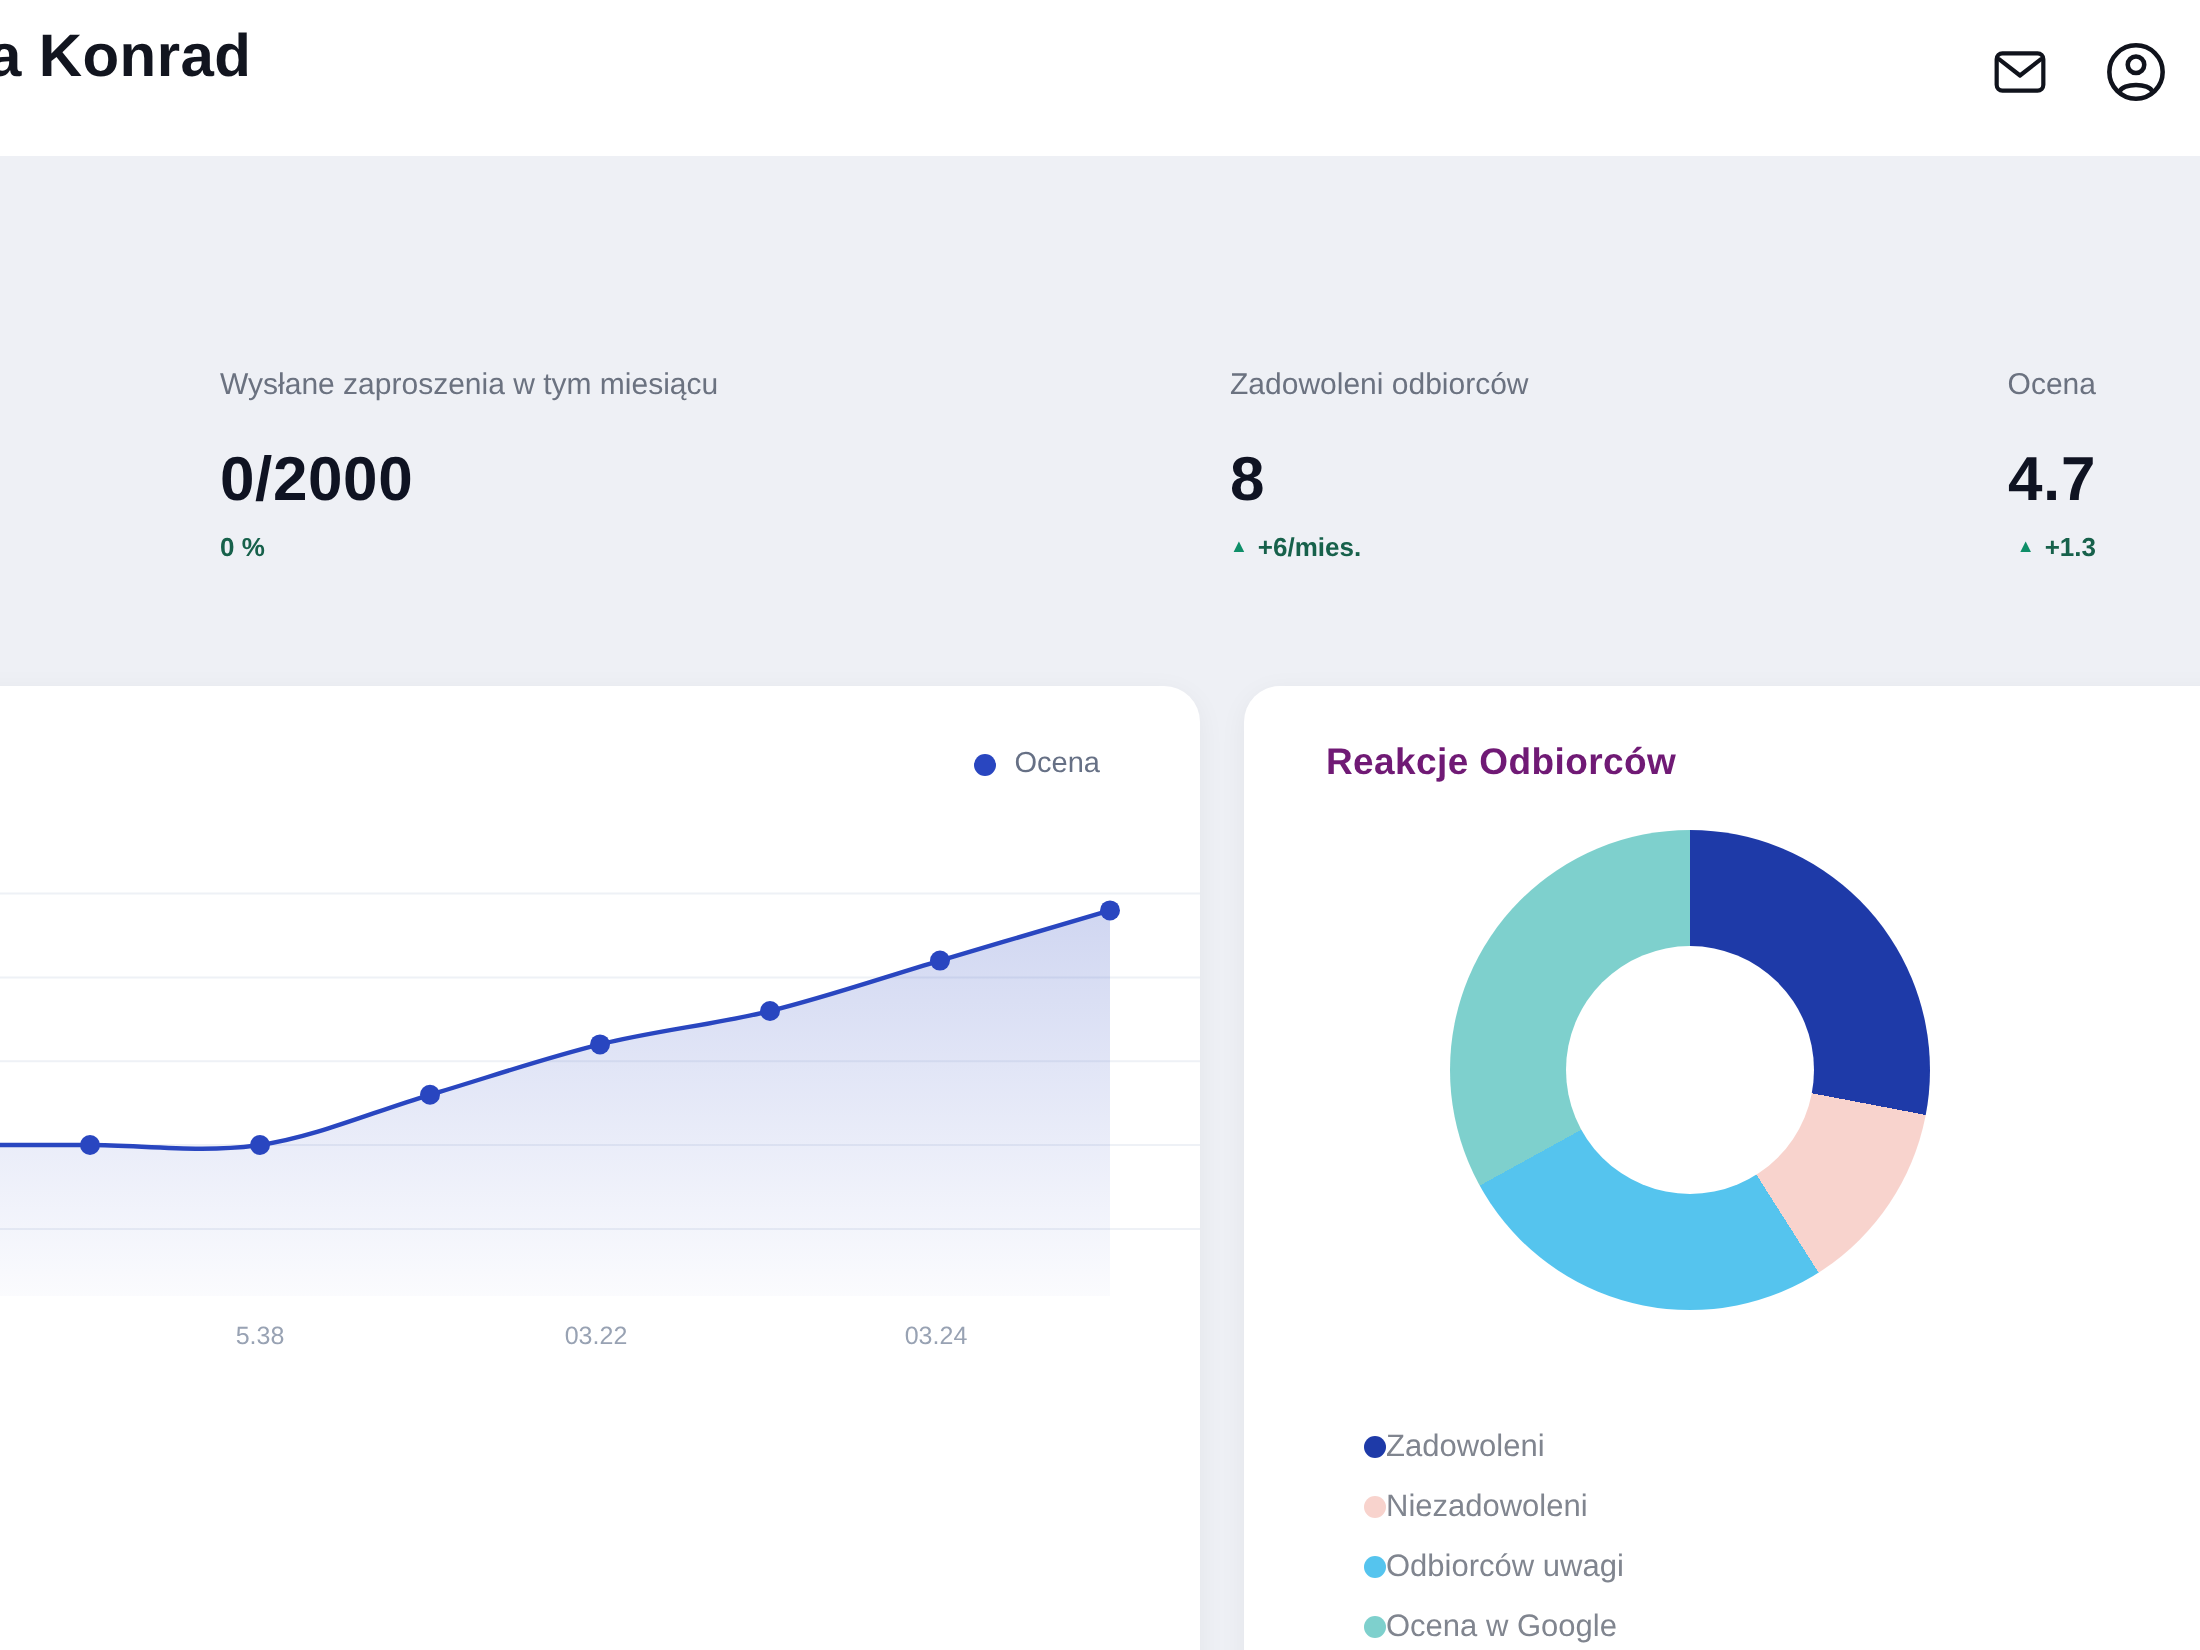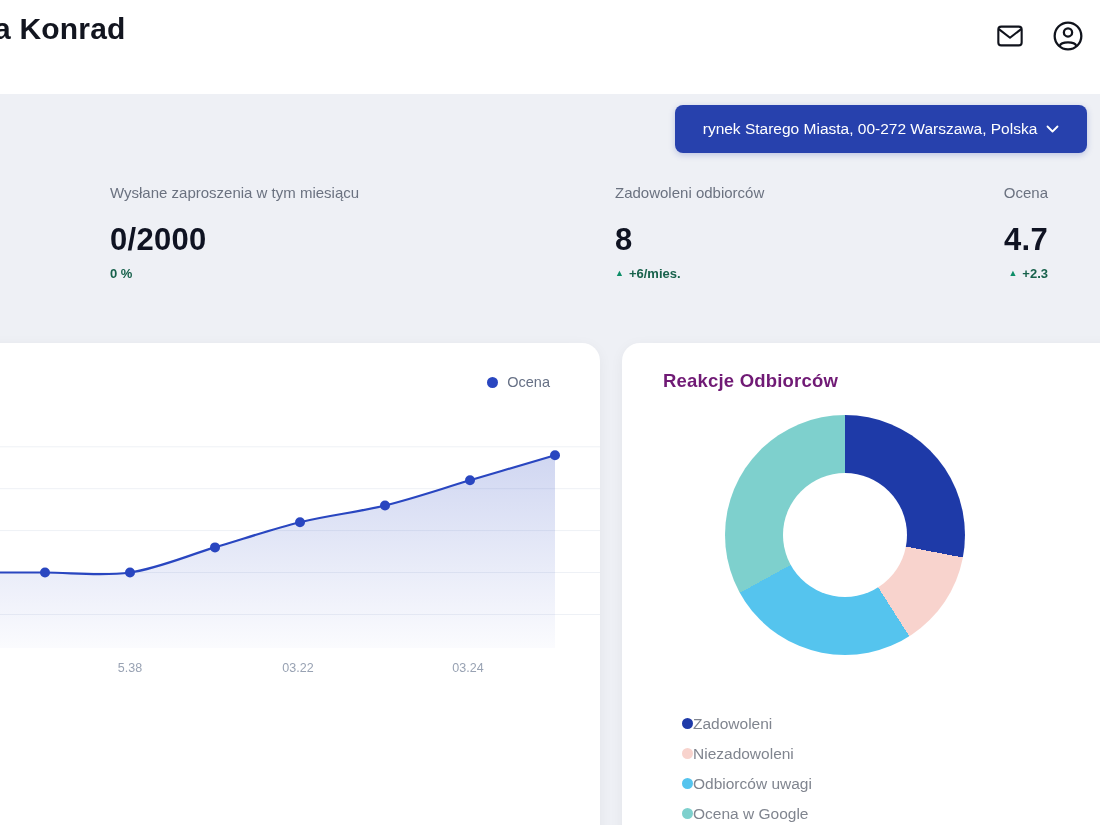--- a/index.html
+++ b/index.html
@@ -1,21 +1,21 @@
 <!DOCTYPE html>
 <html><head>
 <meta charset="utf-8">
 <style>
   html,body{margin:0;padding:0;}
   body{width:1100px;height:825px;overflow:hidden;background:#eef0f5;
        font-family:"Liberation Sans",sans-serif;-webkit-font-smoothing:antialiased;}
   .viewport{position:relative;width:1100px;height:825px;overflow:hidden;}
 
   
-  .topbar{position:absolute;left:0;top:0;right:0;height:94px;background:#ffffff;}
+  .topbar{position:absolute;left:0;top:0;right:0;height:78px;background:#ffffff;}
   .greeting{position:absolute;left:-6px;top:12px;font-size:30px;font-weight:700;
             color:#12151f;letter-spacing:.2px;}
   .header-icons{position:absolute;top:18px;right:14px;display:flex;gap:24px;align-items:center;}
   .icon-btn{background:none;border:none;padding:2px;cursor:pointer;color:#10131c;display:flex;}
 
   
   .location-btn{position:absolute;left:675px;top:105px;width:412px;height:48px;
     background:#2741ad;color:#fff;border:none;border-radius:8px;font-size:15.5px;
     font-family:"Liberation Sans",sans-serif;display:flex;align-items:center;
     justify-content:center;gap:9px;cursor:pointer;box-shadow:0 2px 6px rgba(39,65,173,.25);}
@@ -80,28 +80,20 @@
           <svg width="32" height="32" viewBox="0 0 24 24" fill="none" stroke="currentColor" stroke-width="1.7">
               <circle cx="12" cy="12" r="10"></circle>
               <circle cx="12" cy="9.3" r="3.1"></circle>
               <path d="M5.8 19.4c1.2-3.4 11.2-3.4 12.4 0" stroke-linecap="round"></path>
             </svg>
         </span>
       </button>
     </div>
   </header>
 
-  <button class="location-btn">
-    <span>rynek Starego Miasta, 00-272 Warszawa, Polska</span>
-    <span style="display:flex;">
-      <svg width="13" height="8" viewBox="0 0 13 8" fill="none" stroke="#ffffff" stroke-width="1.8" stroke-linecap="round" stroke-linejoin="round">
-          <path d="M1.5 1.5L6.5 6.5L11.5 1.5"></path>
-        </svg>
-    </span>
-  </button>
 
   <div class="stat stat-invites">
     <div class="stat-label">Wysłane zaproszenia w tym miesiącu</div>
     <div class="stat-value">0/2000</div>
     <div class="stat-delta">
       <span>0 %</span>
     </div>
   </div>
 
   <div class="stat stat-interactions">
@@ -111,21 +103,21 @@
       <span class="tri">▲</span>
       <span>+6/mies.</span>
     </div>
   </div>
 
   <div class="stat stat-rating">
     <div class="stat-label">Ocena</div>
     <div class="stat-value">4.7</div>
     <div class="stat-delta">
       <span class="tri">▲</span>
-      <span>+2.3</span>
+      <span>+1.3</span>
     </div>
   </div>
 
   <section class="card card-line">
     <div class="line-legend">
       <span class="dot" style="background: rgb(41, 70, 192);"></span>
       <span>Ocena</span>
     </div>
     <svg id="line-svg" width="670" height="340">
         <defs>

